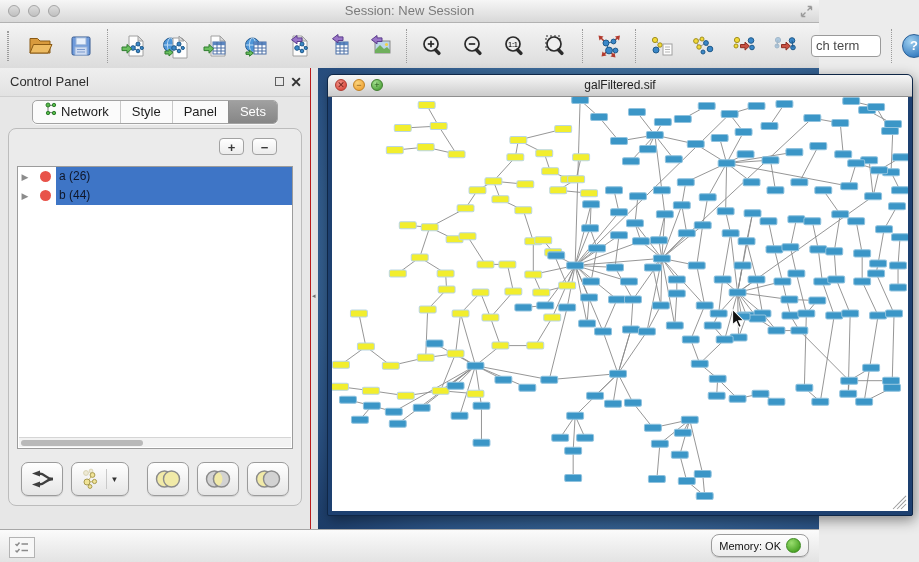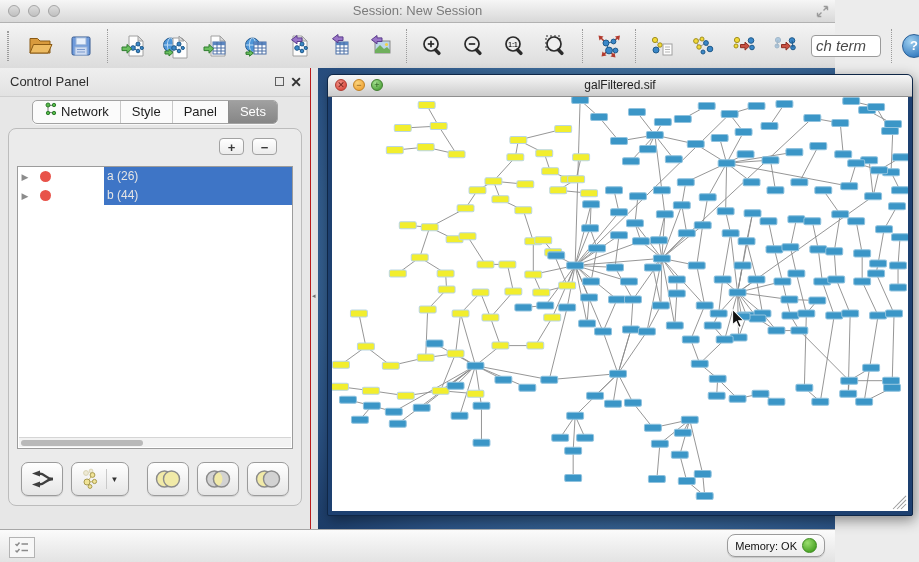--- a/index.html
+++ b/index.html
@@ -1,52 +1,52 @@
 <!DOCTYPE html>
 <html><head>
 <meta charset="utf-8">
 <style>
   html,body{margin:0;padding:0;}
   body{width:919px;height:562px;font-family:"Liberation Sans",sans-serif;background:#ececec;overflow:hidden;}
-  .window{position:relative;width:819px;height:562px;background:#e7e7e7;padding-left:16px;}
+  .window{position:relative;width:819px;height:562px;background:#e7e7e7;}
   
   .titlebar{position:absolute;top:0;left:0;right:0;height:22px;background:linear-gradient(#f6f6f6,#d8d8d8);border-bottom:1px solid #b2b2b2;}
   .traffic{position:absolute;left:8px;top:5px;display:flex;gap:8px;}
   .tl{width:12px;height:12px;border-radius:50%;background:linear-gradient(#dcdcdc,#c0c0c0);border:1px solid #a5a5a5;box-sizing:border-box;}
   .tb-title{position:absolute;left:0;right:0;top:0;height:22px;line-height:22px;text-align:center;font-size:13px;color:#7b7b7b;}
   .fsicon{position:absolute;right:6px;top:4px;}
   
   .toolbar{position:absolute;top:23px;left:0;right:0;height:45px;background:linear-gradient(#f4f4f4,#dcdcdc);border-bottom:1px solid #9d9d9d;display:flex;align-items:center;}
   .tool-handle{width:2px;height:30px;border-left:1px dotted #9b9b9b;border-right:1px dotted #9b9b9b;margin:0 5px 0 7px;}
   .tb-group{display:flex;align-items:center;gap:11px;padding:0 11px;}
   .tb-sep{width:0;height:34px;border-left:1px dotted #9b9b9b;}
   .tb-btn{width:30px;height:30px;display:flex;align-items:center;justify-content:center;cursor:default;}
   .tb-right{margin-left:auto;display:flex;align-items:center;gap:10px;padding-right:8px;}
-  .search-box{width:60px;height:20px;border:1px solid #9a9a9a;border-radius:4px;background:#fff;font-style:italic;font-size:15px;color:#4a4a4a;padding:0 4px;font-family:"Liberation Sans",sans-serif;}
+  .search-box{width:60px;height:20px;border:1px solid #9a9a9a;border-radius:4px;background:#fff;font-size:13px;color:#4a4a4a;padding:0 4px;font-family:"Liberation Sans",sans-serif;}
   .help-btn{width:22px;height:22px;border-radius:50%;background:radial-gradient(circle at 35% 30%,#9fd0f0,#3e83c4 70%,#2a5f96);border:1px solid #2a5f96;color:#fff;font-weight:bold;font-size:13px;display:flex;align-items:center;justify-content:center;}
   
   .main{position:absolute;top:68px;left:0;right:0;bottom:32px;}
   .control-panel{position:absolute;left:0;top:0;bottom:0;width:310px;background:#e7e7e7;border-right:6px solid #b91c1c;}
   .cp-header{position:absolute;left:0;right:0;top:0;height:28px;background:linear-gradient(#efefef,#e2e2e2);border-bottom:1px solid #cfcfcf;}
   .cp-title{position:absolute;left:10px;top:0;line-height:28px;font-size:13px;color:#2e2e2e;}
   .cp-float{position:absolute;right:26px;top:9px;width:9px;height:9px;border:1.5px solid #5f5f5f;box-sizing:border-box;}
   .cp-close{position:absolute;right:8px;top:5px;font-size:14px;font-weight:bold;color:#333;line-height:18px;}
   .cp-tabs{position:absolute;left:0;right:0;top:32px;height:26px;text-align:center;}
   .tabbar{display:inline-flex;height:22px;border:1px solid #a3a3a3;border-radius:5px;overflow:hidden;background:#fbfbfb;box-shadow:0 1px 0 rgba(255,255,255,.7);}
   .tabseg{display:flex;align-items:center;gap:4px;padding:0 11px;font-size:13px;color:#1c1c1c;border-left:1px solid #c9c9c9;line-height:22px;}
   .tabseg:first-child{border-left:none;}
   .tabseg.sel{background:linear-gradient(#a0a0a0,#868686);color:#fff;border-left-color:#8e8e8e;}
   .cp-body{position:absolute;left:8px;right:8px;top:60px;bottom:24px;border:1px solid #bcbcbc;border-radius:8px;background:#ebebeb;}
   .addremove{position:absolute;top:9px;right:24px;display:flex;gap:8px;}
   .ar-btn{width:25px;height:17px;border:1px solid #a2a2a2;border-radius:4px;background:linear-gradient(#fff,#ececec);font-size:13px;font-weight:bold;color:#3a3a3a;line-height:15px;text-align:center;}
   .sets-list{position:absolute;left:8px;right:8px;top:37px;bottom:56px;background:#fff;border:1px solid #9c9c9c;overflow:hidden;}
   .set-row{height:19px;display:flex;align-items:center;font-size:12px;}
   .set-tri{width:14px;text-align:center;color:#8c8c8c;font-size:9px;}
   .set-dot{width:11px;height:11px;border-radius:50%;margin:0 5px 0 8px;}
-  .set-label{flex:1;height:19px;line-height:19px;padding-left:3px;color:#e5e5e5;margin-left:48px;}
+  .set-label{flex:1;height:19px;line-height:19px;padding-left:3px;color:#0f172a;}
   .set-row.sel .set-label{background:#3e75c6;}
   .hscroll{position:absolute;left:1px;right:1px;bottom:1px;height:9px;background:#f2f2f2;border-top:1px solid #d5d5d5;}
   .hthumb{position:absolute;left:2px;top:1.5px;width:45%;height:6px;border-radius:3px;background:#b9b9b9;}
   .sets-buttons{position:absolute;left:0;right:0;bottom:8px;height:36px;display:flex;align-items:center;}
   .sb-btn{height:32px;border:1px solid #9b9b9b;border-radius:7px;background:linear-gradient(#ffffff,#e6e6e6);display:flex;align-items:center;justify-content:center;box-shadow:0 1px 1px rgba(0,0,0,.12);}
   .sb-caret{font-size:8px;color:#333;margin:0 4px;}
   .sb-split{width:1px;height:20px;background:#c9c9c9;margin-left:2px;}
   
   .divider{position:absolute;left:311px;top:0;bottom:0;width:7px;background:#e4e4e4;}
   .grabber{position:absolute;left:1px;top:224px;font-size:7px;color:#6f6f6f;}

